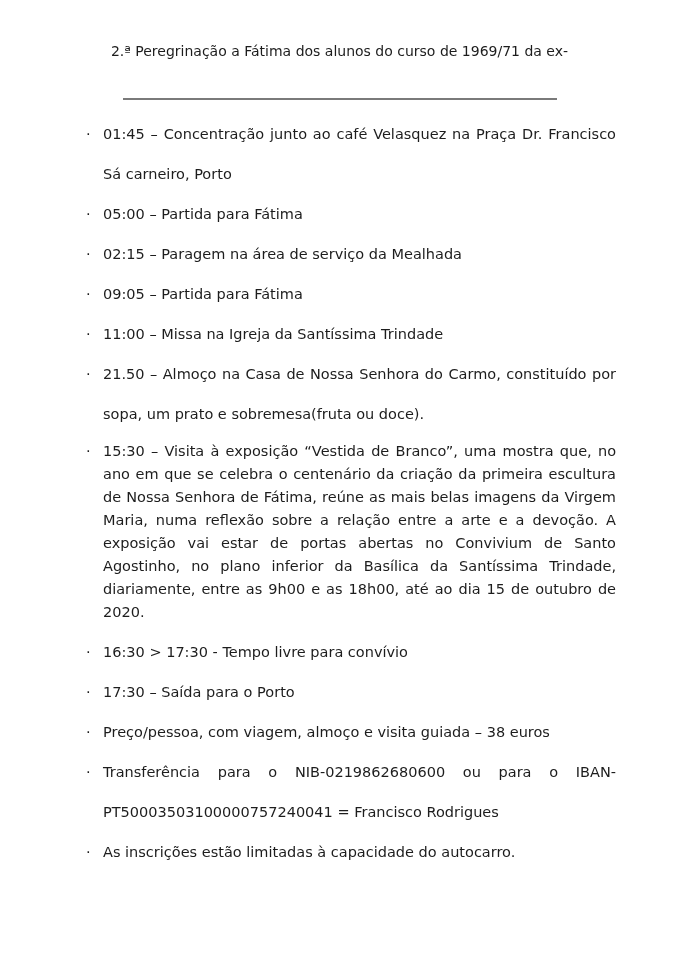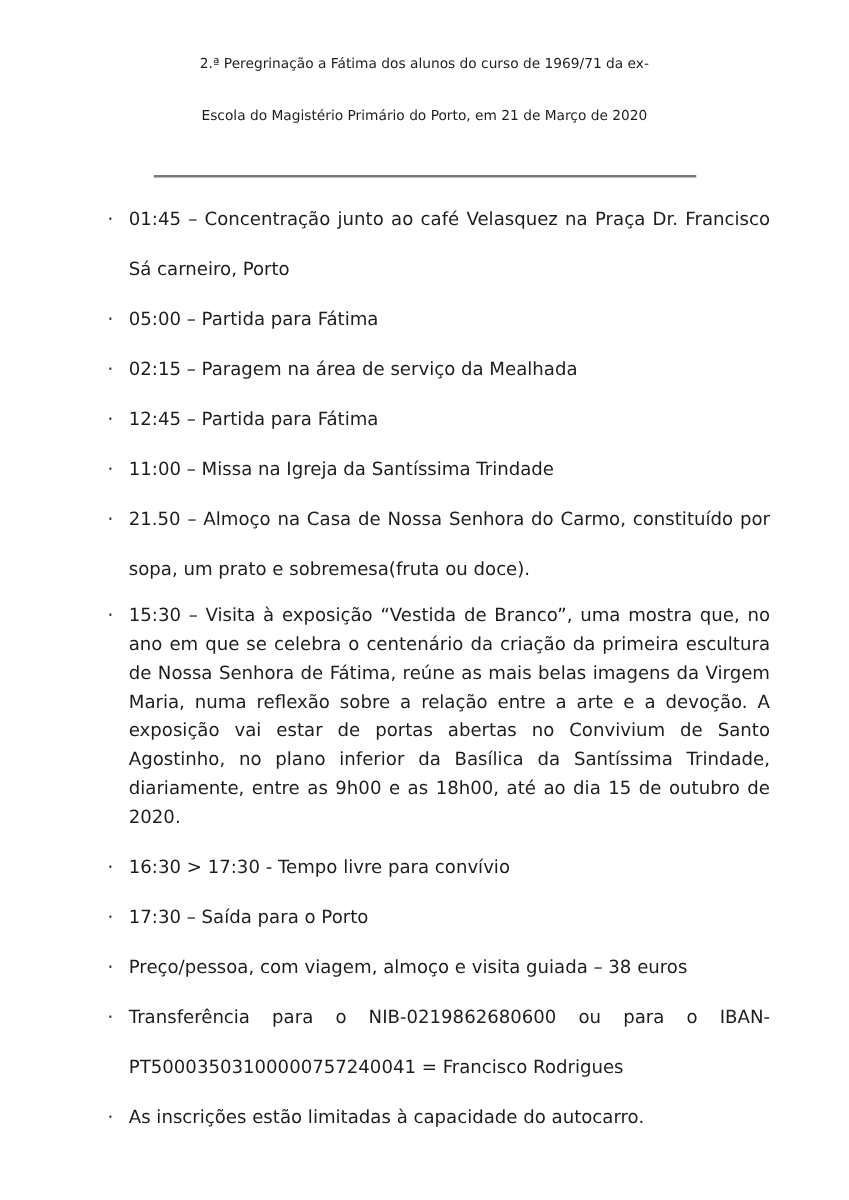--- a/index.html
+++ b/index.html
@@ -15,21 +15,21 @@
     overflow: hidden;
   }
   .page {
     padding-top: 30px;
     box-sizing: border-box;
     width: 679px;
     height: 960px;
   }
   .title {
     text-align: center;
-    font-size: 11px;
+    font-size: 14px;
     line-height: 42px;
     padding: 0 40px;
   }
   .rule {
     width: 434px;
     height: 0;
     border-top: 2px solid #7a7a7a;
     margin: 26px auto 0 auto;
   }
   .itinerary {
@@ -57,21 +57,20 @@
     text-align: justify;
   }
 </style>
 </head>
 <body>
 
 <div class="page">
 
   <header class="title">
     <div class="title-line">2.ª Peregrinação a Fátima dos alunos do curso de 1969/71 da ex-</div>
-    <div class="title-line">Escola do Magistério Primário do Porto, em 21 de Março de 2020</div>
   </header>
 
   <div class="rule"></div>
 
   <ul class="itinerary">
 
     <li class="item">
       <span class="bullet">·</span>
       <span class="text">01:45 – Concentração junto ao café Velasquez na Praça Dr. Francisco Sá carneiro, Porto</span>
     </li>
@@ -81,21 +80,21 @@
       <span class="text">05:00 – Partida para Fátima</span>
     </li>
 
     <li class="item">
       <span class="bullet">·</span>
       <span class="text">02:15 – Paragem na área de serviço da Mealhada</span>
     </li>
 
     <li class="item">
       <span class="bullet">·</span>
-      <span class="text">12:45 – Partida para Fátima</span>
+      <span class="text">09:05 – Partida para Fátima</span>
     </li>
 
     <li class="item">
       <span class="bullet">·</span>
       <span class="text">11:00 – Missa na Igreja da Santíssima Trindade</span>
     </li>
 
     <li class="item">
       <span class="bullet">·</span>
       <span class="text">21.50 – Almoço na Casa de Nossa Senhora do Carmo, constituído por sopa, um prato e sobremesa(fruta ou doce).</span>

